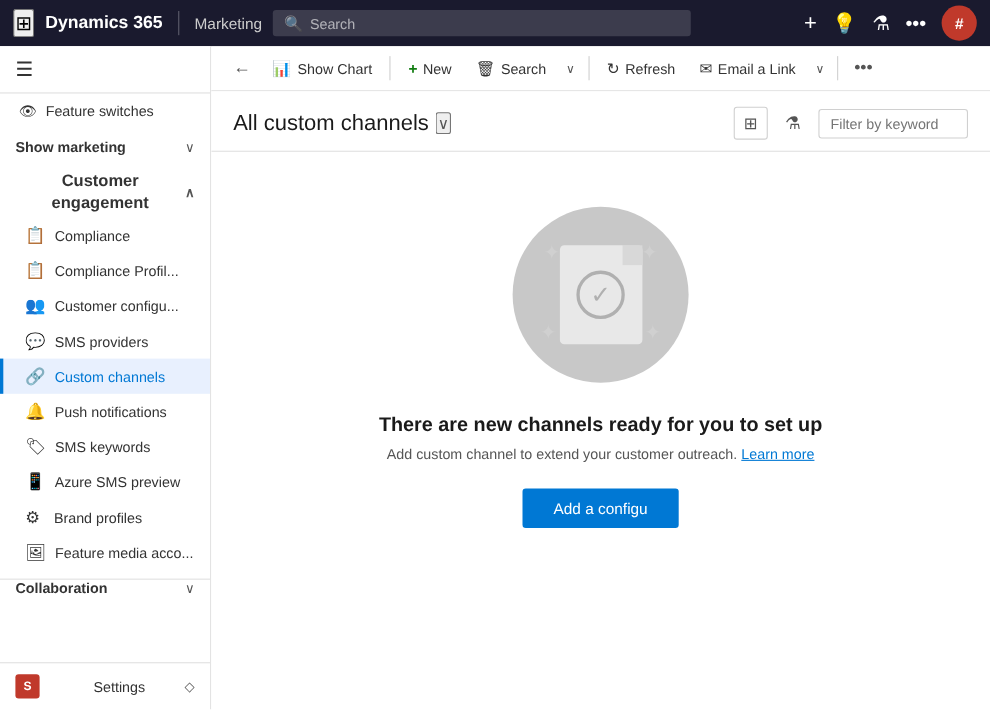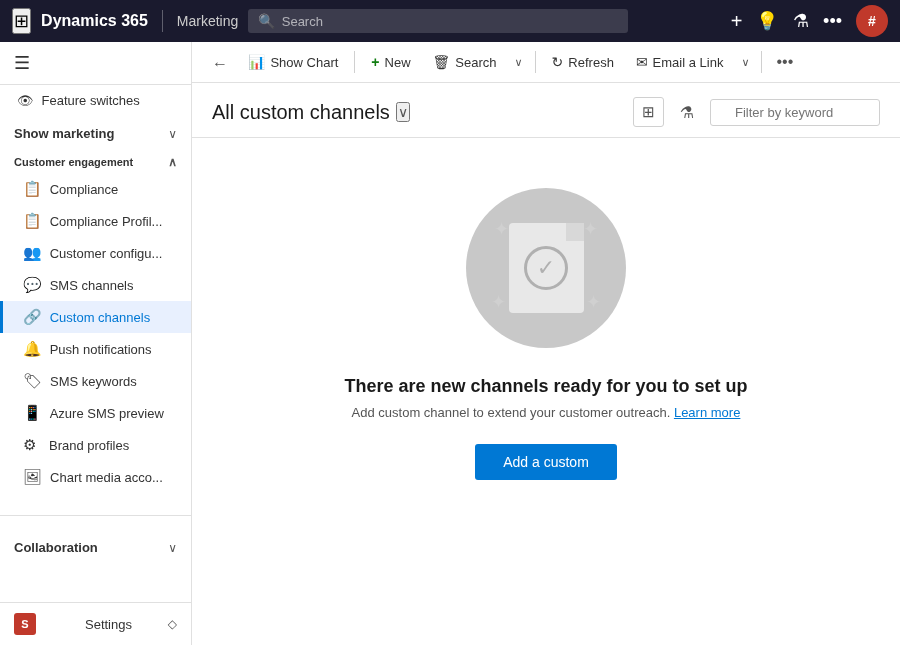--- a/index.html
+++ b/index.html
@@ -246,25 +246,25 @@
       background: none;
       border: none;
       font-size: 16px;
       color: #555;
       cursor: pointer;
       padding: 5px 8px;
     }
     .filter-input {
       border: 1px solid #d0d0d0;
       border-radius: 3px;
-      padding: 5px 24px;
+      padding: 5px 10px;
       font-size: 13px;
       color: #555;
       outline: none;
-      width: 170px;
+      width: 136px;
     }
 
     
     .empty-state {
       display: flex;
       flex-direction: column;
       align-items: center;
       justify-content: center;
       padding: 50px 20px;
     }
@@ -392,39 +392,39 @@
       <span class="item-icon">👁</span>
       <span>Feature switches</span>
     </div>
 
     <div class="sidebar-section-header">
       <span class="label">Show marketing</span>
       <span class="chevron">∨</span>
     </div>
 
     <div class="customer-engagement-header">
-      <span style="font-size:11px;font-weight:600;color:#333;line-height:1.3;">Customer engagement</span>
+      <span style="font-size:15px;font-weight:600;color:#333;line-height:1.3;text-align:center;">Customer engagement</span>
       <span style="font-size:12px;color:#555;">∧</span>
     </div>
 
     <div class="sidebar-item">
       <span class="item-icon">📋</span>
       <span>Compliance</span>
     </div>
     <div class="sidebar-item">
       <span class="item-icon">📋</span>
       <span>Compliance Profil...</span>
     </div>
     <div class="sidebar-item">
       <span class="item-icon">👥</span>
       <span>Customer configu...</span>
     </div>
     <div class="sidebar-item">
       <span class="item-icon">💬</span>
-      <span>SMS channels</span>
+      <span>SMS providers</span>
     </div>
     <div class="sidebar-item active">
       <span class="item-icon">🔗</span>
       <span>Custom channels</span>
     </div>
     <div class="sidebar-item">
       <span class="item-icon">🔔</span>
       <span>Push notifications</span>
     </div>
     <div class="sidebar-item">
@@ -434,24 +434,24 @@
     <div class="sidebar-item">
       <span class="item-icon">📱</span>
       <span>Azure SMS preview</span>
     </div>
     <div class="sidebar-item">
       <span class="item-icon">⚙</span>
       <span>Brand profiles</span>
     </div>
     <div class="sidebar-item">
       <span class="item-icon">🖼</span>
-      <span>Chart media acco...</span>
-    </div>
-
-    <div class="sidebar-section-header" style="margin-top:22px; border-top:1px solid #e0e0e0; padding-top:24px;">
+      <span>Feature media acco...</span>
+    </div>
+
+    <div class="sidebar-section-header" style="margin-top:8px; border-top:1px solid #e0e0e0; padding-top:0;">
       <span class="label">Collaboration</span>
       <span class="chevron">∨</span>
     </div>
 
     <div class="sidebar-bottom-section">
       <div class="settings-item">
         <div class="settings-avatar">S</div>
         <span style="flex:1;font-size:13px;color:#333;margin-left:41px;">Settings</span>
         <span style="font-size:12px;color:#555;">◇</span>
       </div>
@@ -524,18 +524,18 @@
           <span class="sparkle sparkle-br">✦</span>
         </div>
 
         <h2 class="empty-state-title">There are new channels ready for you to set up</h2>
 
         <p class="empty-state-desc">
           <span>Add custom channel to extend your customer outreach.</span>
           <a>Learn more</a>
         </p>
 
-        <button class="add-channel-btn">Add a custom</button>
+        <button class="add-channel-btn">Add a configu</button>
       </div>
 
     </div>
   </div>
 </div>
 
 </body></html>

